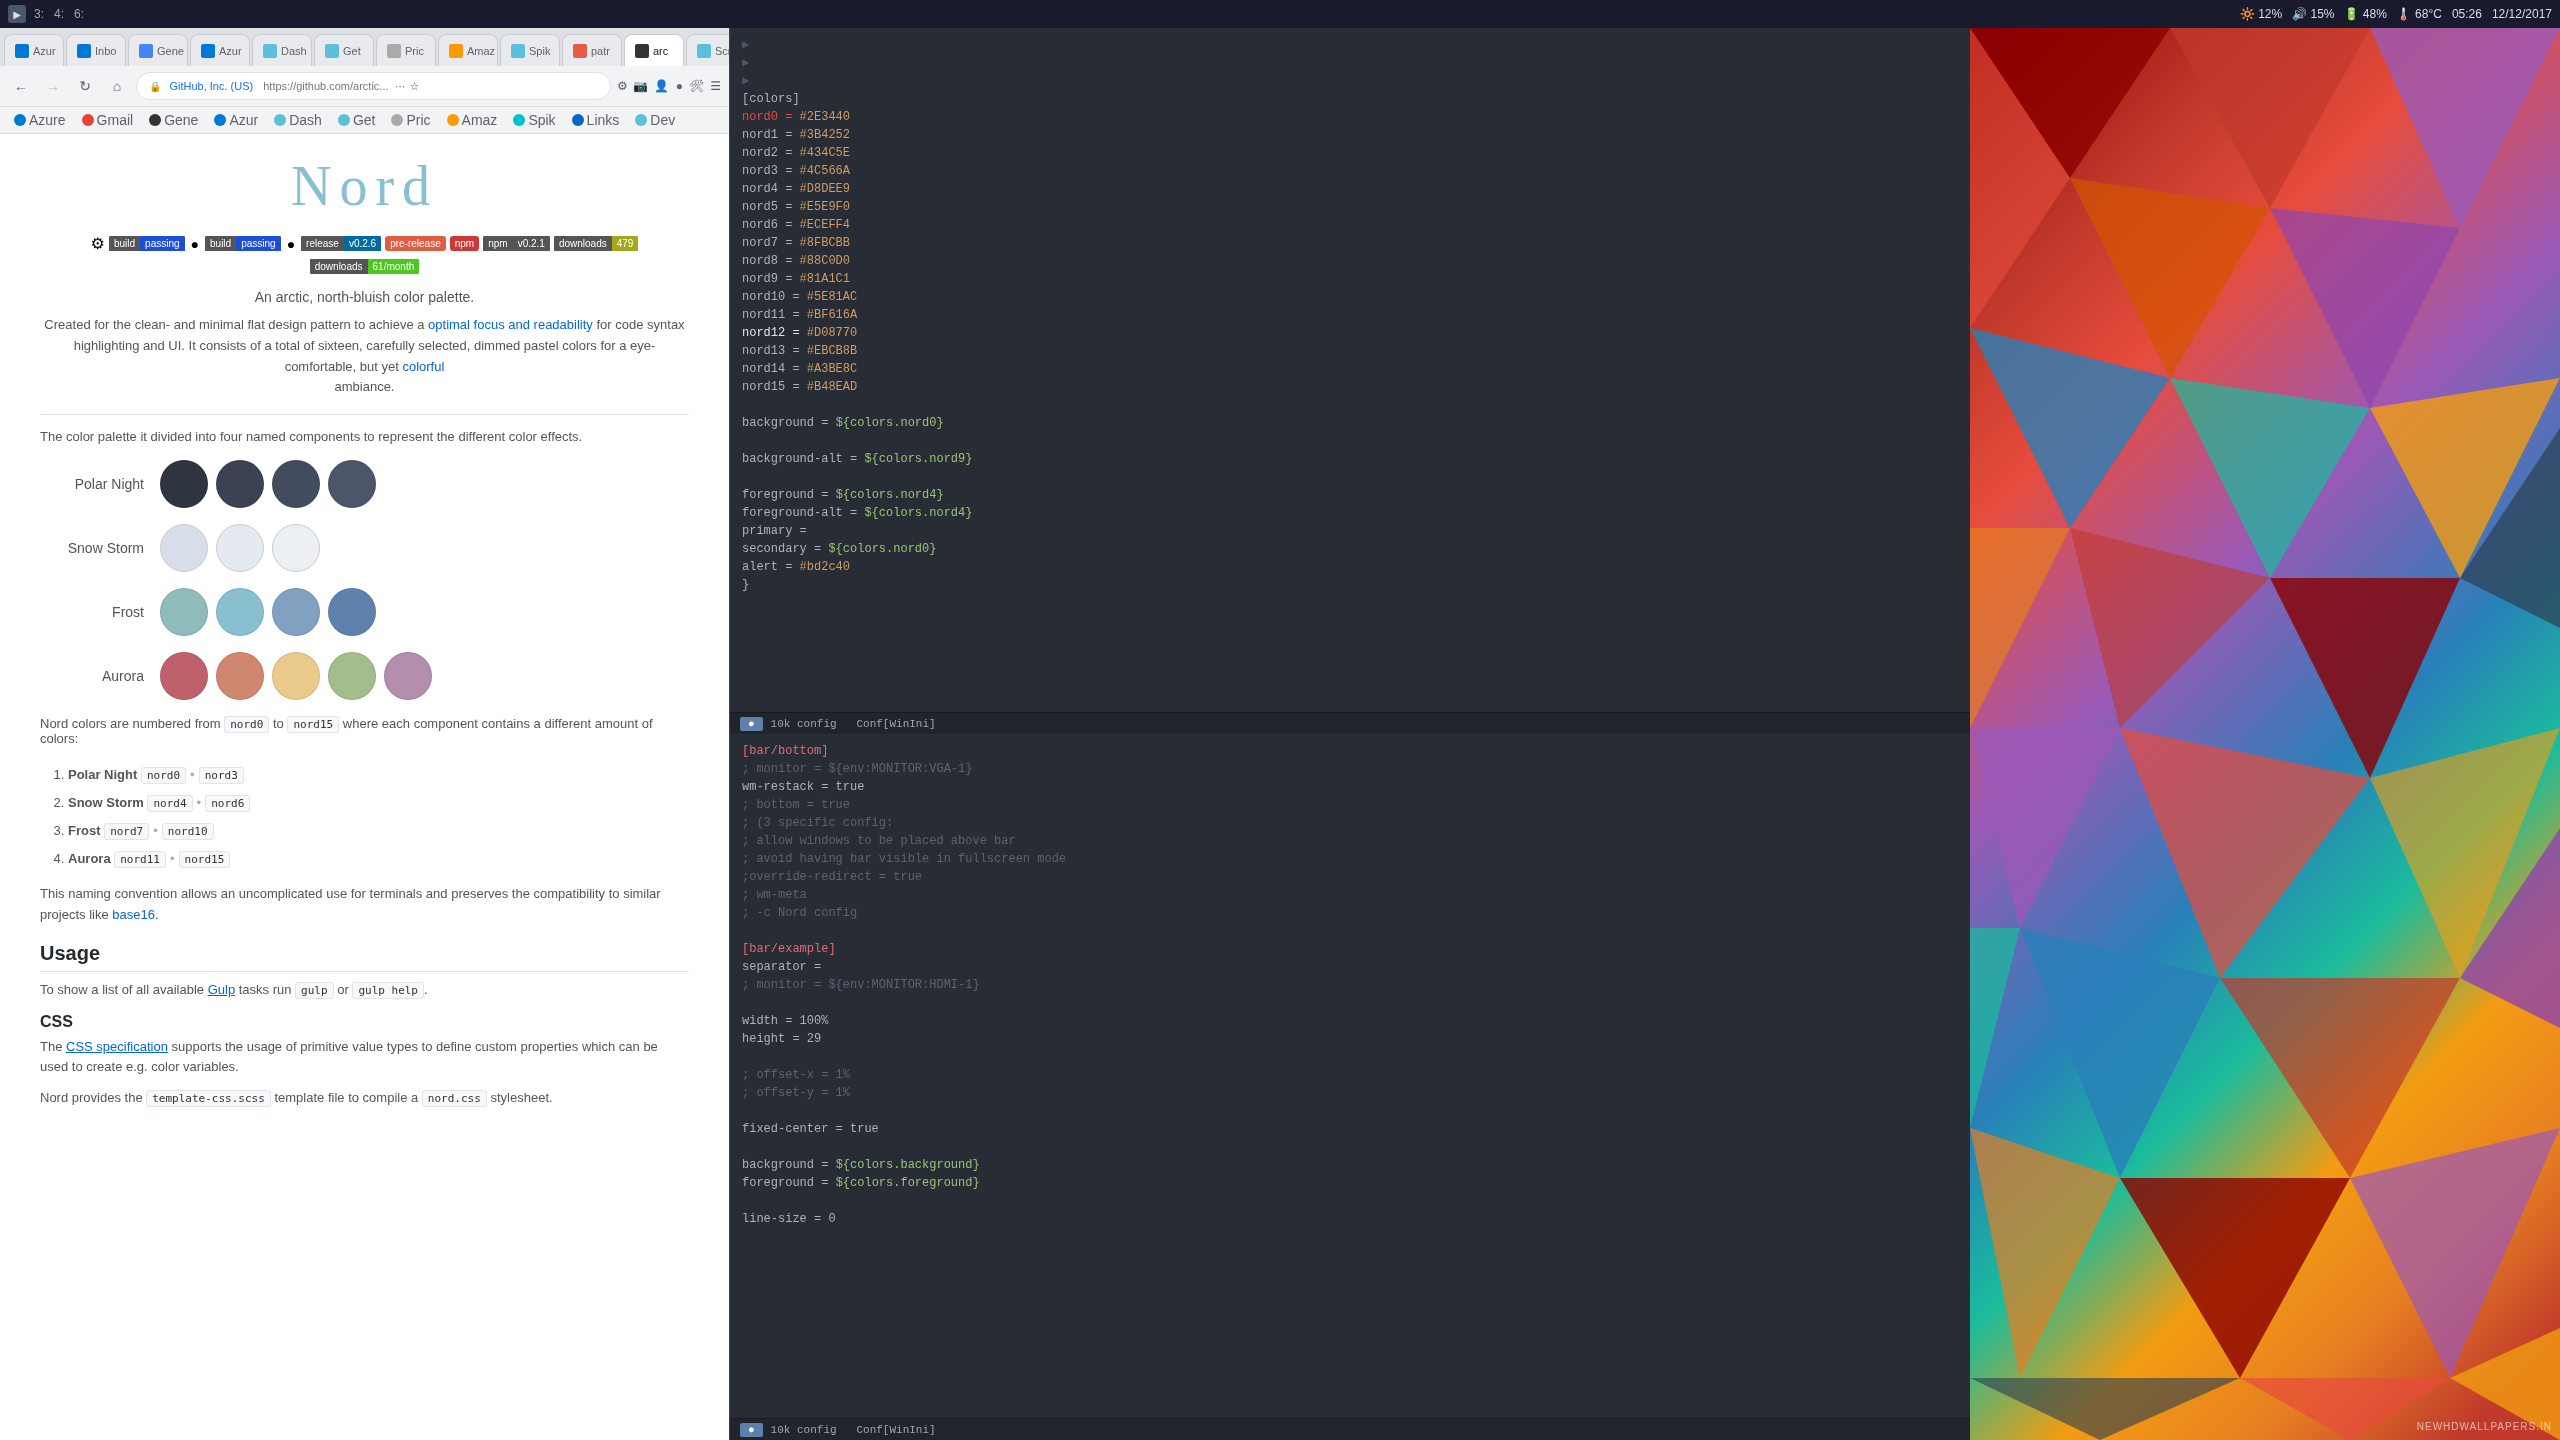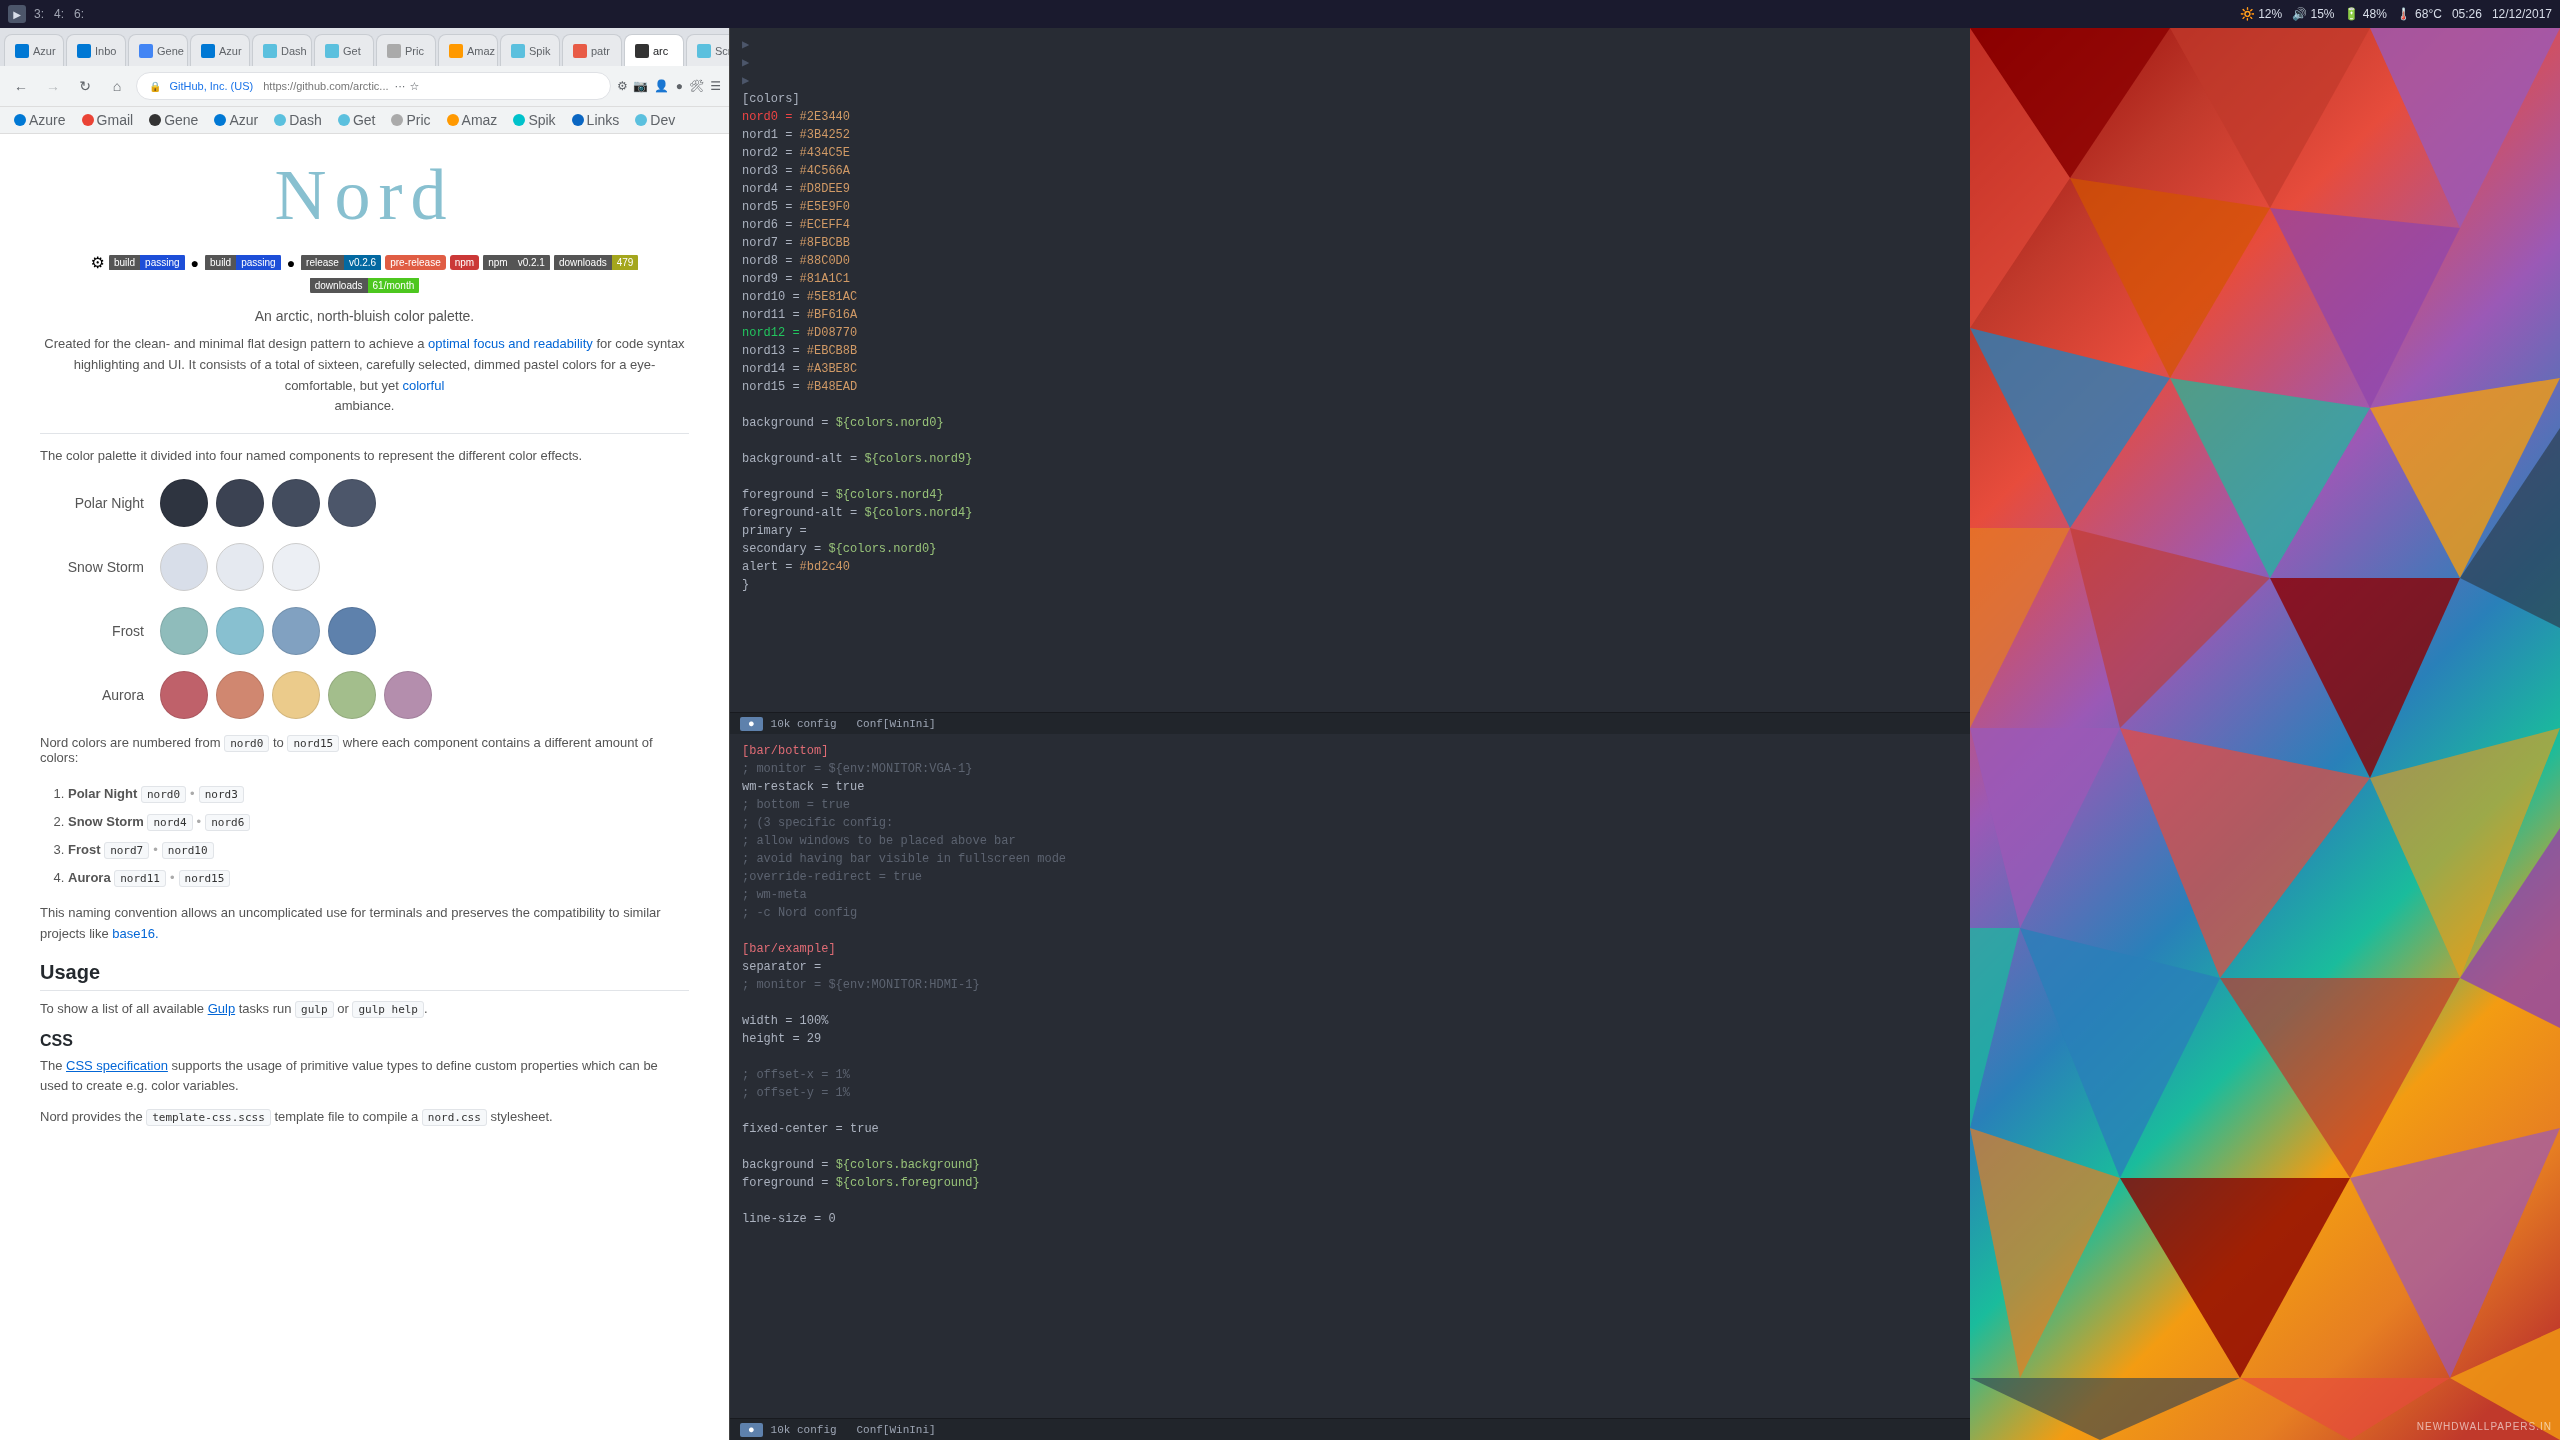--- a/index.html
+++ b/index.html
@@ -142,21 +142,21 @@
     
     #page-content {
       flex: 1;
       overflow-y: auto;
       background: #fff;
       padding: 20px 40px;
     }
 
     .nord-title {
       text-align: center;
-      font-size: 72px;
+      font-size: 56px;
       font-weight: 100;
       color: #88c0d0;
       letter-spacing: 8px;
       margin-bottom: 16px;
       font-family: 'Georgia', serif;
     }
 
     .badges-row {
       display: flex;
       align-items: center;
@@ -618,21 +618,21 @@
       <div class="term-line"><span style="color:#abb2bf;">nord2 = </span><span style="color:#d19a66;">#434C5E</span></div>
       <div class="term-line"><span style="color:#abb2bf;">nord3 = </span><span style="color:#d19a66;">#4C566A</span></div>
       <div class="term-line"><span style="color:#abb2bf;">nord4 = </span><span style="color:#d19a66;">#D8DEE9</span></div>
       <div class="term-line"><span style="color:#abb2bf;">nord5 = </span><span style="color:#d19a66;">#E5E9F0</span></div>
       <div class="term-line"><span style="color:#abb2bf;">nord6 = </span><span style="color:#d19a66;">#ECEFF4</span></div>
       <div class="term-line"><span style="color:#abb2bf;">nord7 = </span><span style="color:#d19a66;">#8FBCBB</span></div>
       <div class="term-line"><span style="color:#abb2bf;">nord8 = </span><span style="color:#d19a66;">#88C0D0</span></div>
       <div class="term-line"><span style="color:#abb2bf;">nord9 = </span><span style="color:#d19a66;">#81A1C1</span></div>
       <div class="term-line"><span style="color:#abb2bf;">nord10 = </span><span style="color:#d19a66;">#5E81AC</span></div>
       <div class="term-line"><span style="color:#abb2bf;">nord11 = </span><span style="color:#d19a66;">#BF616A</span></div>
-      <div class="term-line"><span style="color:#22c55e;">nord12 = </span><span style="color:#d19a66;">#D08770</span></div>
+      <div class="term-line"><span style="color:#e5e5e5;">nord12 = </span><span style="color:#d19a66;">#D08770</span></div>
       <div class="term-line"><span style="color:#abb2bf;">nord13 = </span><span style="color:#d19a66;">#EBCB8B</span></div>
       <div class="term-line"><span style="color:#abb2bf;">nord14 = </span><span style="color:#d19a66;">#A3BE8C</span></div>
       <div class="term-line"><span style="color:#abb2bf;">nord15 = </span><span style="color:#d19a66;">#B48EAD</span></div>
       <div class="term-line">&nbsp;</div>
       <div class="term-line"><span style="color:#abb2bf;">background = </span><span style="color:#98c379;">${colors.nord0}</span></div>
       <div class="term-line">&nbsp;</div>
       <div class="term-line"><span style="color:#abb2bf;">background-alt = </span><span style="color:#98c379;">${colors.nord9}</span></div>
       <div class="term-line">&nbsp;</div>
       <div class="term-line"><span style="color:#abb2bf;">foreground = </span><span style="color:#98c379;">${colors.nord4}</span></div>
       <div class="term-line"><span style="color:#abb2bf;">foreground-alt = </span><span style="color:#98c379;">${colors.nord4}</span></div>

